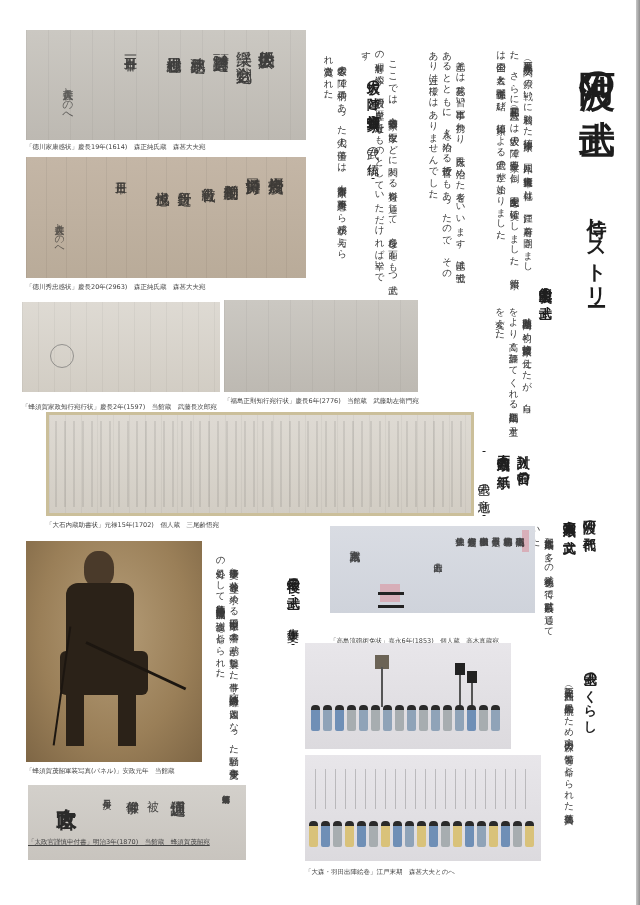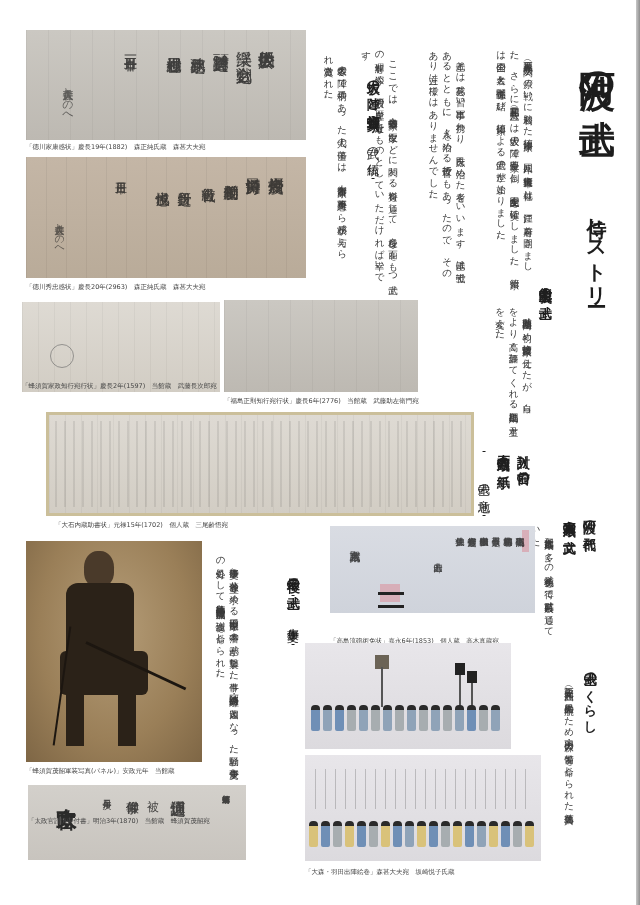--- a/index.html
+++ b/index.html
@@ -95,49 +95,49 @@
 
 <div class="photo paper" style="left:26px; top:30px; width:280px; height:110px;">
   <div class="brush" style="right:28px; top:8px; font-size:17px; line-height:22px; height:100px;">今般於大坂伯</div>
   <div class="brush" style="right:52px; top:8px; font-size:16px; line-height:20px; height:100px;">樂渓　合戦之刻</div>
   <div class="brush" style="right:75px; top:12px; font-size:16px; line-height:20px; height:100px;">於首討捕之頭</div>
   <div class="brush" style="right:98px; top:16px; font-size:15px; line-height:20px; height:100px;">此致手柄之</div>
   <div class="brush" style="right:122px; top:16px; font-size:15px; line-height:20px; height:100px;">神妙思召候也</div>
   <div class="brush" style="right:168px; top:18px; font-size:13px; line-height:16px;">十一月廿五日</div>
   <div class="brush" style="right:232px; top:50px; font-size:11px; line-height:14px; opacity:0.6;">森甚大夫とのへ</div>
 </div>
-<div class="caption" style="left:26px; top:143px;">「徳川家康感状」慶長19年(1882)　森正純氏蔵　森甚大夫宛</div>
+<div class="caption" style="left:26px; top:143px;">「徳川家康感状」慶長19年(1614)　森正純氏蔵　森甚大夫宛</div>
 
 <div class="photo paper-warm" style="left:26px; top:157px; width:280px; height:121px;">
   <div class="brush" style="right:20px; top:8px; font-size:16px; line-height:20px; height:110px;">今度於摂州表</div>
   <div class="brush" style="right:44px; top:10px; font-size:15px; line-height:19px; height:110px;">博労淵於舟口</div>
   <div class="brush" style="right:66px; top:16px; font-size:15px; line-height:19px; height:110px;">剣攻懸相働</div>
   <div class="brush" style="right:88px; top:20px; font-size:14px; line-height:18px;">首級合戦</div>
   <div class="brush" style="right:112px; top:24px; font-size:14px; line-height:18px;">骨折之段</div>
   <div class="brush" style="right:134px; top:24px; font-size:14px; line-height:18px;">感悦候也</div>
   <div class="brush" style="right:178px; top:16px; font-size:12px; line-height:15px;">正月十日</div>
   <div class="brush" style="right:240px; top:60px; font-size:10px; line-height:13px; opacity:0.6;">森甚大夫とのへ</div>
 </div>
 <div class="caption" style="left:26px; top:283px;">「徳川秀忠感状」慶長20年(2963)　森正純氏蔵　森甚大夫宛</div>
 
 <div class="vt heading" style="right:87px; top:276px;">能力主義の武士</div>
 <div class="vt body-text" style="right:106px; top:300px; height:120px;">　武藤助左衛門は初め蜂須賀家政に仕えたが、自らをより高く評価してくれる福島正則に主君を変えた。</div>
 
 <div class="photo paper-light" style="left:22px; top:302px; width:198px; height:90px;">
   <div style="position:absolute; left:28px; top:42px; width:22px; height:22px; border:1px solid #666; border-radius:50%; opacity:0.6;"></div>
 </div>
-<div class="caption" style="left:22px; top:382px;text-align:right;">「蜂須賀家政知行宛行状」慶長2年(1597)　当館蔵　武藤長次郎宛</div>
+<div class="caption" style="left:22px; top:403px;text-align:right;">「蜂須賀家政知行宛行状」慶長2年(1597)　当館蔵　武藤長次郎宛</div>
 
 <div class="photo paper" style="left:224px; top:300px; width:194px; height:92px;"></div>
 <div class="caption" style="left:224px; top:397px;">「福島正則知行宛行状」慶長6年(2776)　当館蔵　武藤助左衛門宛</div>
 
 <div class="photo paper-light" style="left:46px; top:412px; width:428px; height:104px; border:3px solid #cbbf9a; box-sizing:border-box;">
   <div style="position:absolute; inset:6px; background:repeating-linear-gradient(90deg, rgba(40,40,40,0.18) 0 2px, transparent 2px 9px); opacity:0.55;"></div>
 </div>
-<div class="caption" style="left:46px; top:521px;margin-left:9px;">「大石内蔵助書状」元禄15年(1702)　個人蔵　三尾齢悟宛</div>
+<div class="caption" style="left:46px; top:521px;">「大石内蔵助書状」元禄15年(1702)　個人蔵　三尾齢悟宛</div>
 
 <div class="vt heading" style="left:515px; top:412px;">
   <span>討入り前日の</span>
 </div>
 <div class="vt heading" style="left:495px; top:412px;">
   <span>大石内蔵助の手紙</span>
 </div>
 <div class="vt heading" style="left:476px; top:412px;">
   <span class="heading-sm">- 武士の意地 -</span>
 </div>
@@ -220,26 +220,26 @@
       <div class="fig g"></div>
       <div class="fig y"></div>
       <div class="fig b"></div>
       <div class="fig"></div>
       <div class="fig y"></div>
       <div class="fig b"></div>
       <div class="fig g"></div>
       <div class="fig y"></div>
   </div>
 </div>
-<div class="caption" style="left:305px; top:868px;">「大森・羽田出陣絵巻」森甚大夫宛　坂崎悦子氏蔵</div>
+<div class="caption" style="left:305px; top:868px;">「大森・羽田出陣絵巻」江戸末期　森甚大夫とのへ</div>
 
 <div class="vt heading" style="right:42px; top:662px;">武士のくらし</div>
 <div class="vt body-text" style="right:64px; top:670px; height:145px;">　安政元年（一八五四）、黒船来航のため羽田・大森の警備を命じられた徳島藩兵</div>
 
 <div class="photo" style="left:28px; top:785px; width:218px; height:75px; background:linear-gradient(180deg,#d3d0cb,#c8c4be);">
   <div class="brush" style="right:16px; top:4px; font-size:8px; line-height:10px;">蜂須賀徳島藩知事</div>
   <div class="brush" style="right:60px; top:4px; font-size:15px; line-height:17px;">伺之通謹慎</div>
   <div class="brush" style="right:86px; top:6px; font-size:12px; line-height:14px;">被</div>
   <div class="brush" style="right:106px; top:6px; font-size:13px; line-height:15px;">仰付候事</div>
   <div class="brush" style="right:134px; top:8px; font-size:9px; line-height:10px;">庚午十月二日</div>
   <div class="brush" style="left:28px; top:8px; font-size:20px; line-height:21px; font-weight:bold; opacity:0.9;">太政官</div>
 </div>
-<div class="caption" style="left:28px; top:817px;">「太政官謹慎申付書」明治3年(1870)　当館蔵　蜂須賀茂韶宛</div>
+<div class="caption" style="left:28px; top:838px;text-decoration:underline;">「太政官謹慎申付書」明治3年(1870)　当館蔵　蜂須賀茂韶宛</div>
 
 </body></html>

